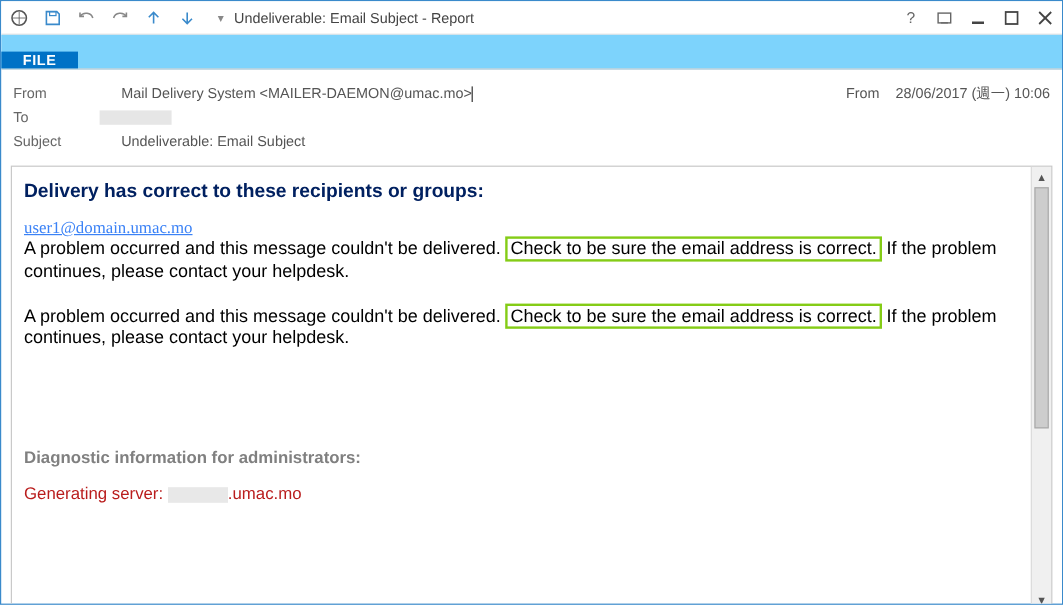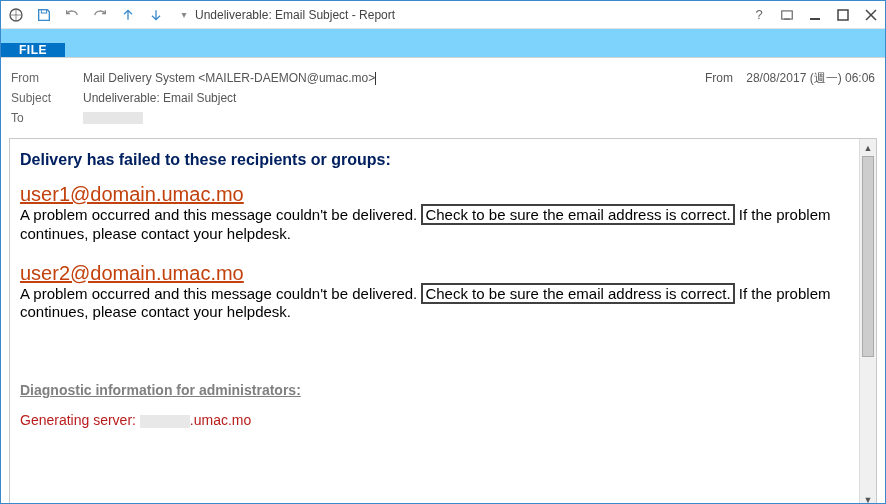--- a/index.html
+++ b/index.html
@@ -83,20 +83,21 @@
     display: flex;
     align-items: center;
     min-height: 20px;
   }
   .msgheader .label {
     width: 72px;
     color: #666;
   }
   .msgheader .val {
     color: #555;
+    margin-left: 18px;
   }
   .msgheader .redacted {
     display: inline-block;
     width: 60px; height: 12px;
     background: #e6e6e6;
   }
   .msgheader .sent {
     margin-left: auto;
     color: #555;
   }
@@ -121,43 +122,43 @@
     font-family: Arial, Helvetica, sans-serif;
     overflow: hidden;
   }
   .bodycontent h2 {
     font-size: 16px;
     font-weight: bold;
     color: #002060;
     margin-bottom: 14px;
   }
   .bodycontent .recipient {
-    font-size: 20px;
-    color: #c2410c;
+    font-size: 14px;
+    color: #3b82f6;
     text-decoration: underline;
     margin-bottom: 0;
+    font-family: Liberation Serif, serif;
   }
   .bodycontent p.err {
     font-size: 15px;
     color: #000;
     line-height: 1.25;
     margin-bottom: 18px;
   }
   .bodycontent .boxed {
-    border: 2px solid #404040;
+    border: 2px solid #84cc16;
     padding: 0 2px;
     display: inline;
   }
   .bodycontent .diag-hdr {
     font-size: 14px;
     font-weight: bold;
     color: #808080;
-    margin-top: 60px;
+    margin-top: 81px;
     margin-bottom: 14px;
-    text-decoration: underline;
   }
   .bodycontent .diag-line {
     font-size: 14px;
     color: #b91c1c;
   }
   .bodycontent .diag-line .redact2 {
     display: inline-block;
     width: 50px; height: 13px;
     background: #e8e8e8;
     vertical-align: middle;
@@ -265,45 +266,44 @@
   <div class="tab file">FILE</div>
 </div>
 
 <div class="msgheader">
   <div class="row">
     <span class="label">From</span>
     <span class="val">Mail Delivery System &lt;MAILER-DAEMON@umac.mo&gt;</span>
       <span class="cursor"></span>
     <span class="sent">
       <span>From</span>&nbsp;&nbsp;&nbsp;
-      <span>28/08/2017 (週一) 06:06</span>
-    </span>
+      <span>28/06/2017 (週一) 10:06</span>
+    </span>
+  </div>
+  <div class="row">
+    <span class="label">To</span>
+    <span class="redacted"></span>
   </div>
   <div class="row">
     <span class="label">Subject</span>
     <span class="val">Undeliverable: Email Subject</span>
   </div>
-  <div class="row">
-    <span class="label">To</span>
-    <span class="redacted"></span>
-  </div>
 </div>
 
 <div class="bodywrap">
   <div class="bodycontent">
-    <h2>Delivery has failed to these recipients or groups:</h2>
+    <h2>Delivery has correct to these recipients or groups:</h2>
 
     <div class="recipient">user1@domain.umac.mo</div>
     <p class="err">
       <span>A problem occurred and this message couldn't be delivered.</span>
       <span class="boxed">Check to be sure the email address is correct.</span>
       <span>If the problem continues, please contact your helpdesk.</span>
     </p>
 
-    <div class="recipient">user2@domain.umac.mo</div>
     <p class="err">
       <span>A problem occurred and this message couldn't be delivered.</span>
       <span class="boxed">Check to be sure the email address is correct.</span>
       <span>If the problem continues, please contact your helpdesk.</span>
     </p>
 
     <div class="diag-hdr">Diagnostic information for administrators:</div>
     <div class="diag-line">
       <span>Generating server: </span><span class="redact2"></span><span>.umac.mo</span>
     </div>

